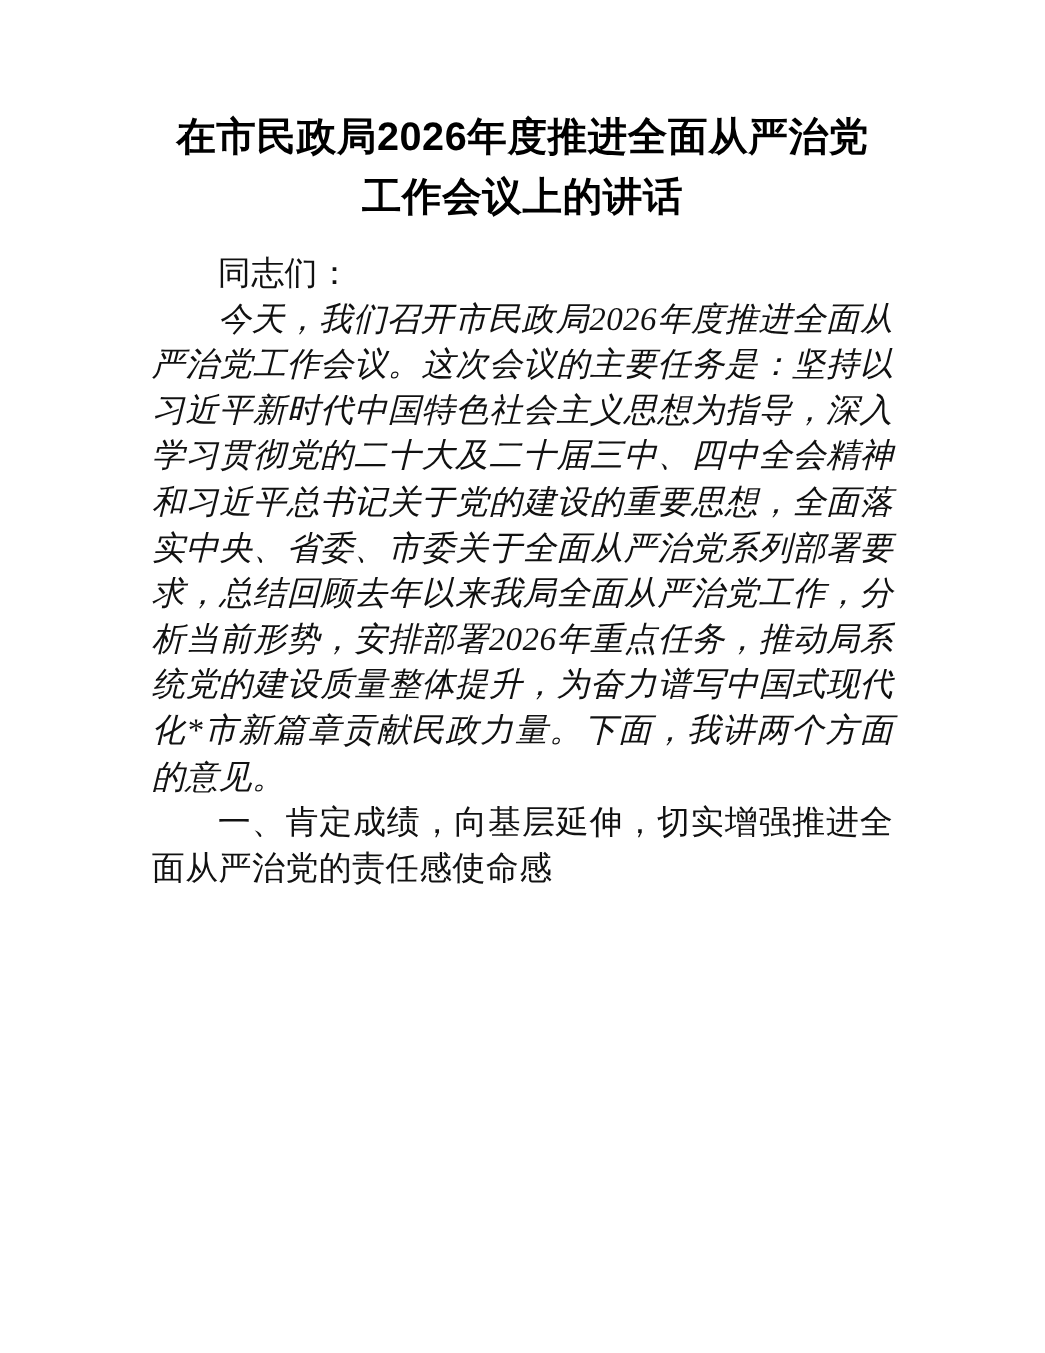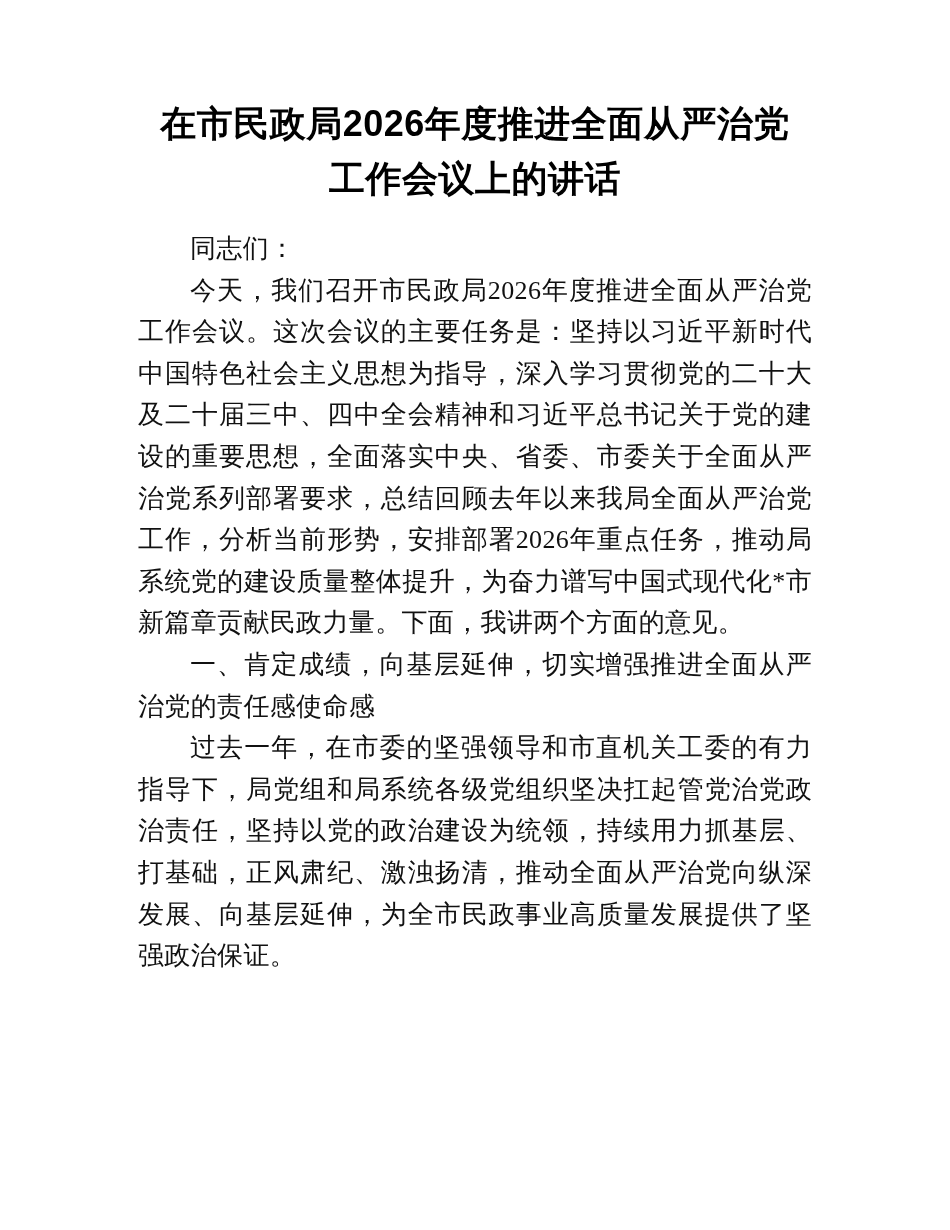--- a/index.html
+++ b/index.html
@@ -47,41 +47,42 @@
   }
 
   
   .body-block {
     margin-top: 22px;
   }
 
   p.para {
     margin: 0;
     font-family: "Liberation Serif", "DejaVu Serif", serif;
-    font-size: 26px;
+    font-size: 30px;
     line-height: 41.6px;
     text-align: justify;
     text-justify: inter-character;
     text-align-last: left;
     letter-spacing: 0.35px;
     color: #111111;
     word-break: break-all;
     word-wrap: break-word;
   }
 
   p.para + p.para {
     margin-top: 0px;
   }
 
   p.para.gap-before {
     margin-top: 9px;
   }
 
   p.para.indent {
     text-indent: 2em;
+    font-style: italic;
   }
 
   p.para.noindent {
     text-indent: 2em;
   }
 
   
   p.para.heading {
     text-indent: 2em;
   }
@@ -95,18 +96,17 @@
     <h1 class="doc-title">在市民政局2026年度推进全面从严治党工作会议上的讲话</h1>
 
     <div class="body-block">
 
       <p class="para noindent">同志们：</p>
 
       <p class="para indent">今天，我们召开市民政局2026年度推进全面从严治党工作会议。这次会议的主要任务是：坚持以习近平新时代中国特色社会主义思想为指导，深入学习贯彻党的二十大及二十届三中、四中全会精神和习近平总书记关于党的建设的重要思想，全面落实中央、省委、市委关于全面从严治党系列部署要求，总结回顾去年以来我局全面从严治党工作，分析当前形势，安排部署2026年重点任务，推动局系统党的建设质量整体提升，为奋力谱写中国式现代化*市新篇章贡献民政力量。下面，我讲两个方面的意见。</p>
 
       <p class="para heading">一、肯定成绩，向基层延伸，切实增强推进全面从严治党的责任感使命感</p>
 
-      <p class="para indent">过去一年，在市委的坚强领导和市直机关工委的有力指导下，局党组和局系统各级党组织坚决扛起管党治党政治责任，坚持以党的政治建设为统领，持续用力抓基层、打基础，正风肃纪、激浊扬清，推动全面从严治党向纵深发展、向基层延伸，为全市民政事业高质量发展提供了坚强政治保证。</p>
 
 
     </div>
   </div>
 </div>
 
 </body></html>

